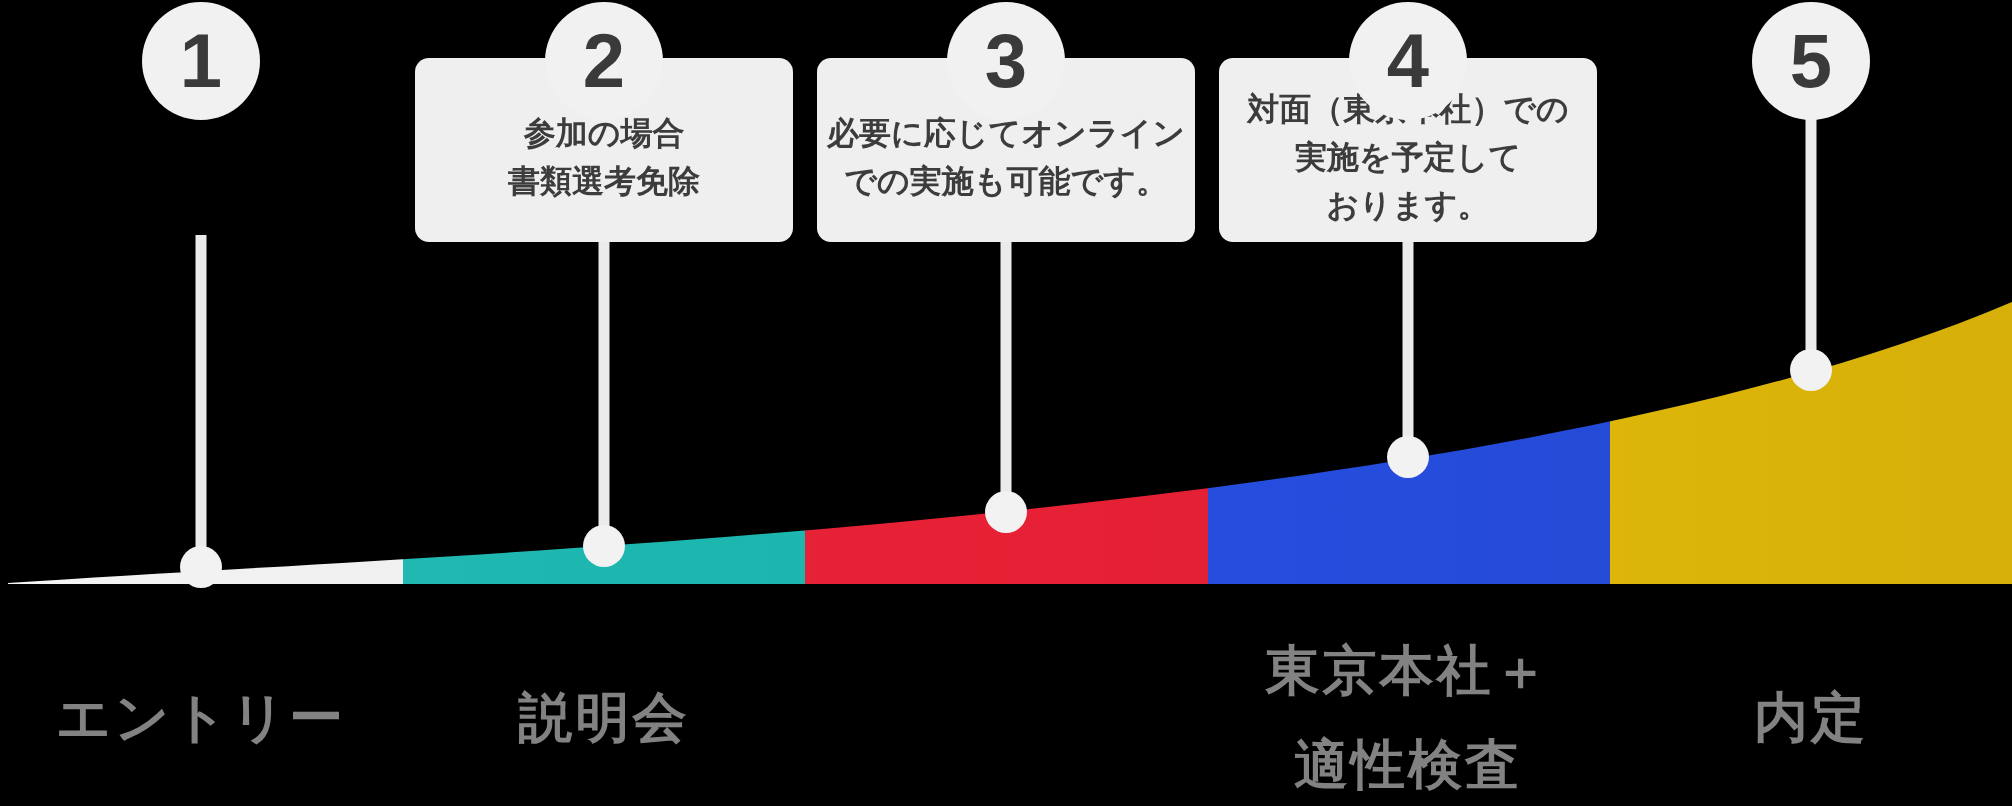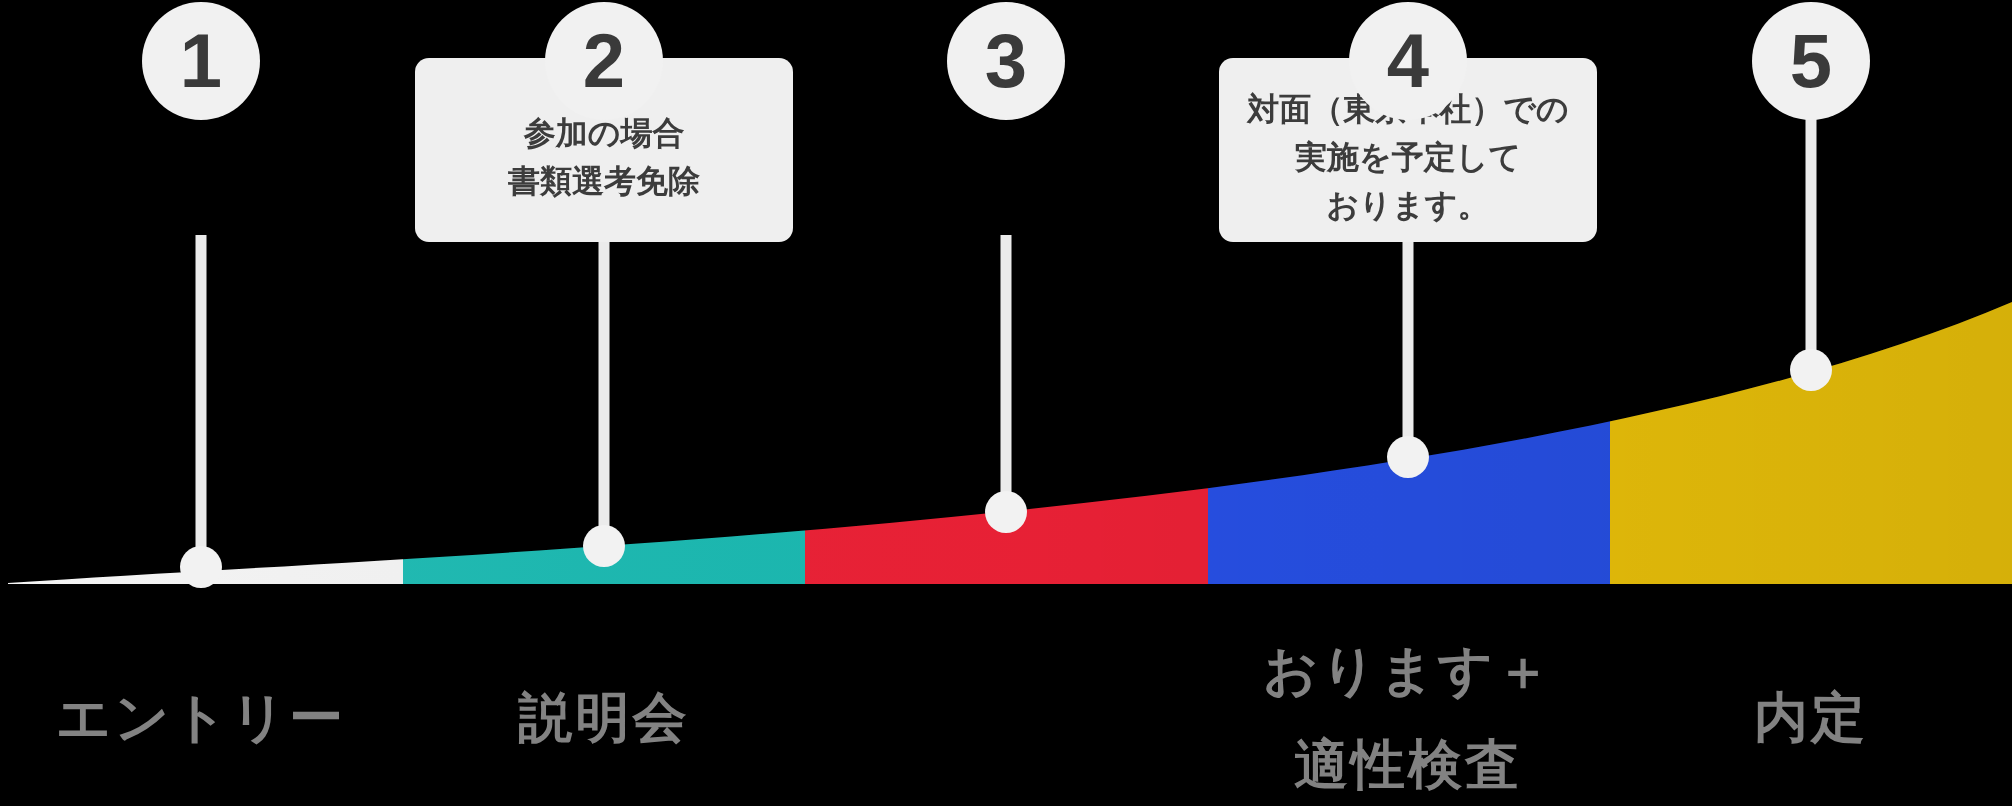--- a/index.html
+++ b/index.html
@@ -123,33 +123,37 @@
 
   <div class="card" style="left:415px">
     <div class="card-text">参加の場合
 書類選考免除</div>
   </div>
   <div class="badge" style="left:545px">
     <span>2</span>
   </div>
   <div class="step-label" style="left:354px">説明会</div>
 
+  <div class="card" style="left:817px">
+    <div class="card-text">必要に応じてオンライン
+での実施も可能です。</div>
+  </div>
   <div class="badge" style="left:947px">
     <span>3</span>
   </div>
 
   <div class="card" style="left:1219px">
     <div class="card-text">対面（東京本社）での
 実施を予定して
 おります。</div>
   </div>
   <div class="badge" style="left:1349px">
     <span>4</span>
   </div>
-  <div class="step-label" style="left:1158px">おります＋
+  <div class="step-label" style="left:1158px">東京本社＋
 適性検査</div>
 
   <div class="badge" style="left:1752px">
     <span>5</span>
   </div>
   <div class="step-label" style="left:1561px">内定</div>
 
 </div>
 
 </body></html>

